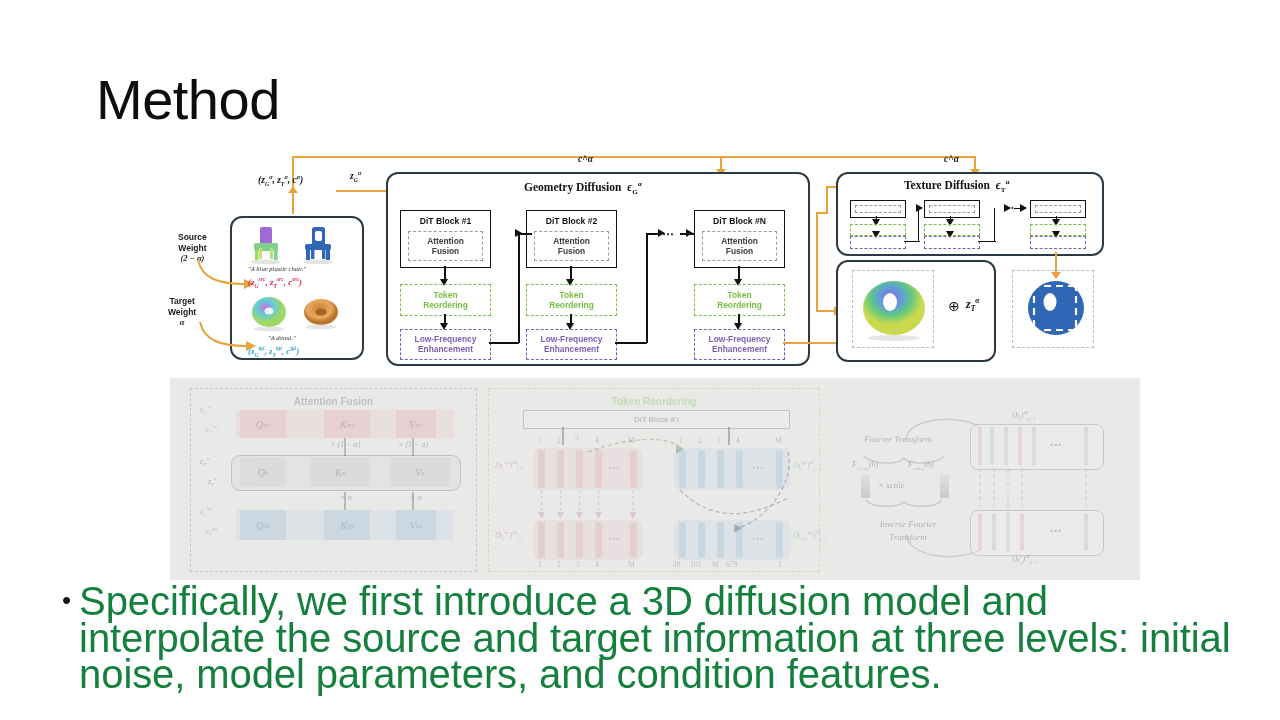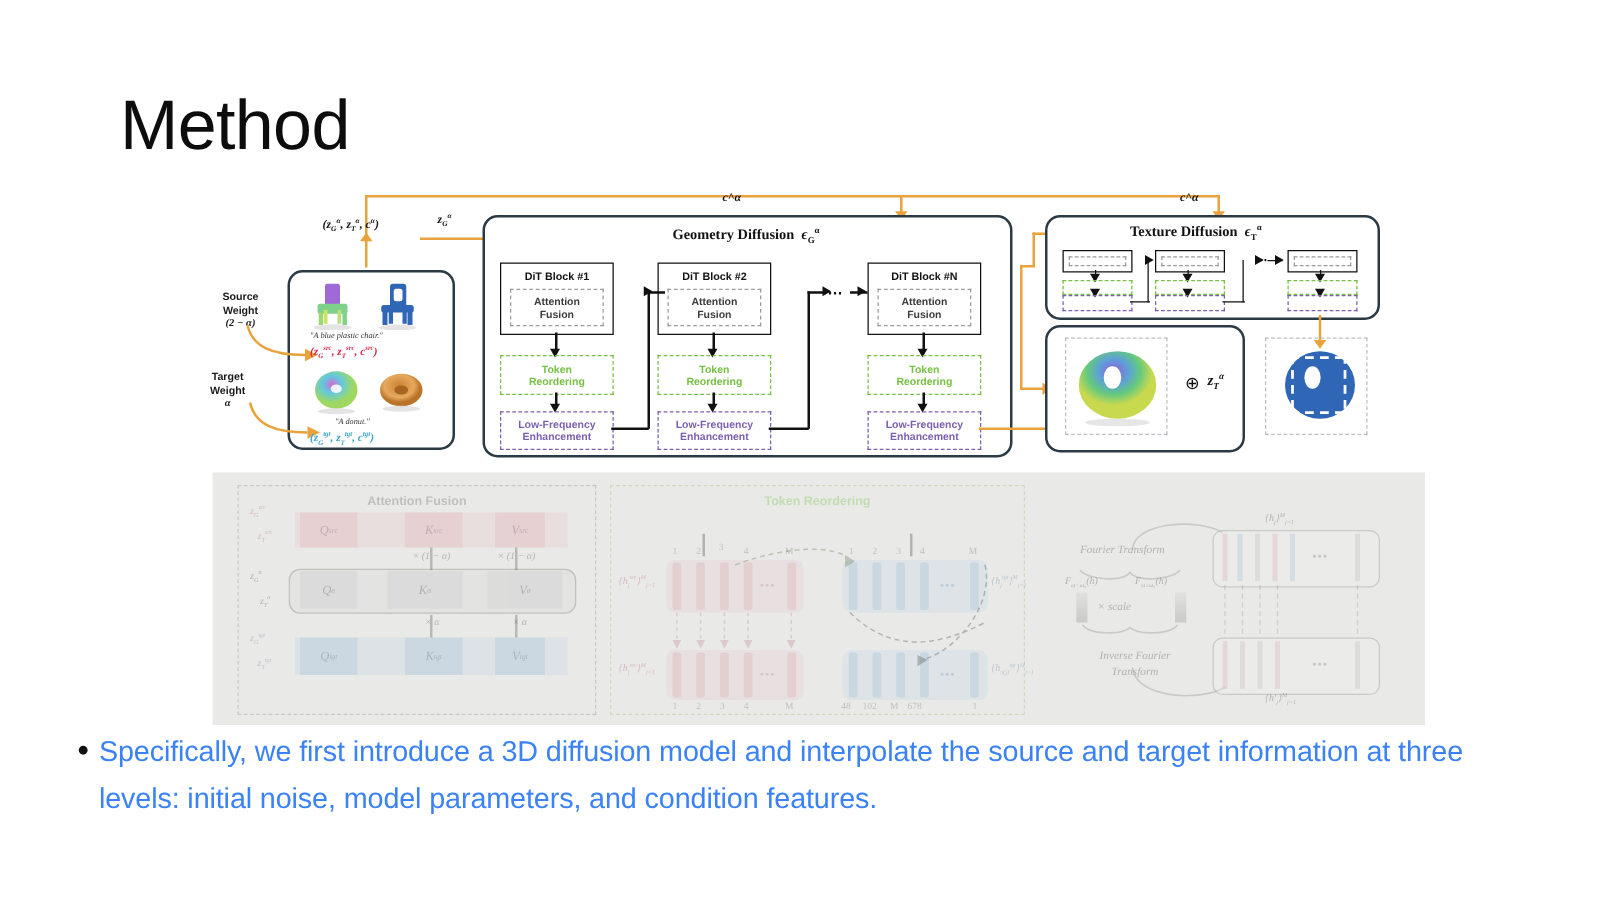--- a/index.html
+++ b/index.html
@@ -82,21 +82,21 @@
   .qkv{position:absolute;display:flex;align-items:center;justify-content:center;
        font-family:"Liberation Serif",serif;font-style:italic;font-size:10px;color:#555;}
   .band{position:absolute;}
   .numlbl{position:absolute;font-size:7.6px;color:#5f5f5f;font-family:"Liberation Serif",serif;}
   .mathlbl{position:absolute;font-size:8px;font-family:"Liberation Serif",serif;font-style:italic;}
 
   
   #bullet-block{position:absolute;left:62px;top:583px;width:1175px;}
   .bullet-row{display:flex;align-items:flex-start;}
   .bullet-dot{font-size:26px;line-height:34px;color:#111;margin-right:8px;}
-  .bullet-text{font-size:23px;line-height:36.5px;color:#3b82f6;letter-spacing:-0.1px;}
+  .bullet-text{font-size:40px;line-height:36.5px;color:#15803d;letter-spacing:-0.1px;}
   sup.sm{font-size:.62em;vertical-align:super;}
   sub.sm{font-size:.62em;vertical-align:sub;}
 </style>
 </head>
 <body>
 
 <div class="slide">
 
   <div id="page-title">Method</div>
 
@@ -185,21 +185,21 @@
         </radialGradient>
       </defs>
       <ellipse cx="21" cy="18" rx="17" ry="13" fill="url(#dg2)"></ellipse>
       <ellipse cx="21" cy="18" rx="5.5" ry="3.6" fill="#a5651f"></ellipse>
       <ellipse cx="21" cy="33" rx="15" ry="2.4" fill="#d9d9d9" opacity=".7"></ellipse>
     </svg>
     <div class="txt cap" style="left:268px;top:186px;">"A donut."</div>
     <div class="txt tripletT" style="left:248px;top:197px;">(<i>z</i><sub class="sm">G</sub><sup class="sm">tgt</sup>, <i>z</i><sub class="sm">T</sub><sup class="sm">tgt</sup>, <i>c</i><sup class="sm">tgt</sup>)</div>
 
     <div class="rbox" id="geo-panel"></div>
-    <div class="panel-title" style="left:538px;top:32px;">
+    <div class="panel-title" style="left:524px;top:32px;">
       <span>Geometry Diffusion</span>
       &nbsp;<i>ϵ</i><sub class="sm">G</sub><sup class="sm">α</sup>
     </div>
 
     <div class="dit" style="left:400px;top:62px;width:89px;height:56px;">
       <div class="dit-title">DiT Block #1</div>
       <div class="af">Attention<br>Fusion</div>
     </div>
     <div class="bline" style="left:444px;top:118px;width:1.6px;height:16px;"></div>
     <div class="barrow down" style="left:440px;top:131px;"></div>
@@ -362,20 +362,21 @@
     <div class="mathlbl faded" style="left:200px;top:256px;color:#b05a6c;">z<sub class="sm">G</sub><sup class="sm">src</sup></div>
     <div class="mathlbl faded" style="left:206px;top:276px;color:#b05a6c;">z<sub class="sm">T</sub><sup class="sm">src</sup></div>
     <div class="mathlbl faded" style="left:200px;top:308px;color:#3b3b3b;">z<sub class="sm">G</sub><sup class="sm">α</sup></div>
     <div class="mathlbl faded" style="left:208px;top:328px;color:#3b3b3b;">z<sub class="sm">T</sub><sup class="sm">α</sup></div>
     <div class="mathlbl faded" style="left:200px;top:358px;color:#5d8199;">z<sub class="sm">G</sub><sup class="sm">tgt</sup></div>
     <div class="mathlbl faded" style="left:206px;top:378px;color:#5d8199;">z<sub class="sm">T</sub><sup class="sm">tgt</sup></div>
 
     <div class="sub" style="left:488px;top:240px;width:330px;height:182px;border-color:#cfd9c0;">
       <div class="sub-title faded" style="color:#76c043;">Token Reordering</div>
     </div>
+    <div class="abs faded" style="left:523px;top:262px;width:265px;height:17px;border:1.4px solid #7a7a7a;background:#efefef;display:flex;align-items:center;justify-content:center;font-size:8px;color:#333;">DiT Block # i</div>
     <div class="abs faded" style="left:562px;top:279px;width:1.6px;height:18px;background:#444;"></div>
     <div class="abs faded" style="left:728px;top:279px;width:1.6px;height:18px;background:#444;"></div>
 
     <div class="abs faded" style="left:533px;top:300px;width:110px;height:42px;background:#e7cdd1;border-radius:7px;"></div>
     <div class="abs faded2" style="left:538px;top:302px;width:7px;height:38px;background:#d49aa4;border-radius:2px;"></div>
     <div class="abs faded2" style="left:557px;top:302px;width:7px;height:38px;background:#d49aa4;border-radius:2px;"></div>
     <div class="abs faded2" style="left:576px;top:302px;width:7px;height:38px;background:#d49aa4;border-radius:2px;"></div>
     <div class="abs faded2" style="left:595px;top:302px;width:7px;height:38px;background:#d49aa4;border-radius:2px;"></div>
     <div class="abs faded2" style="left:630px;top:302px;width:7px;height:38px;background:#d49aa4;border-radius:2px;"></div>
     <div class="abs faded" style="left:608px;top:315px;font-size:9px;color:#b98b93;letter-spacing:1px;">•••</div>

